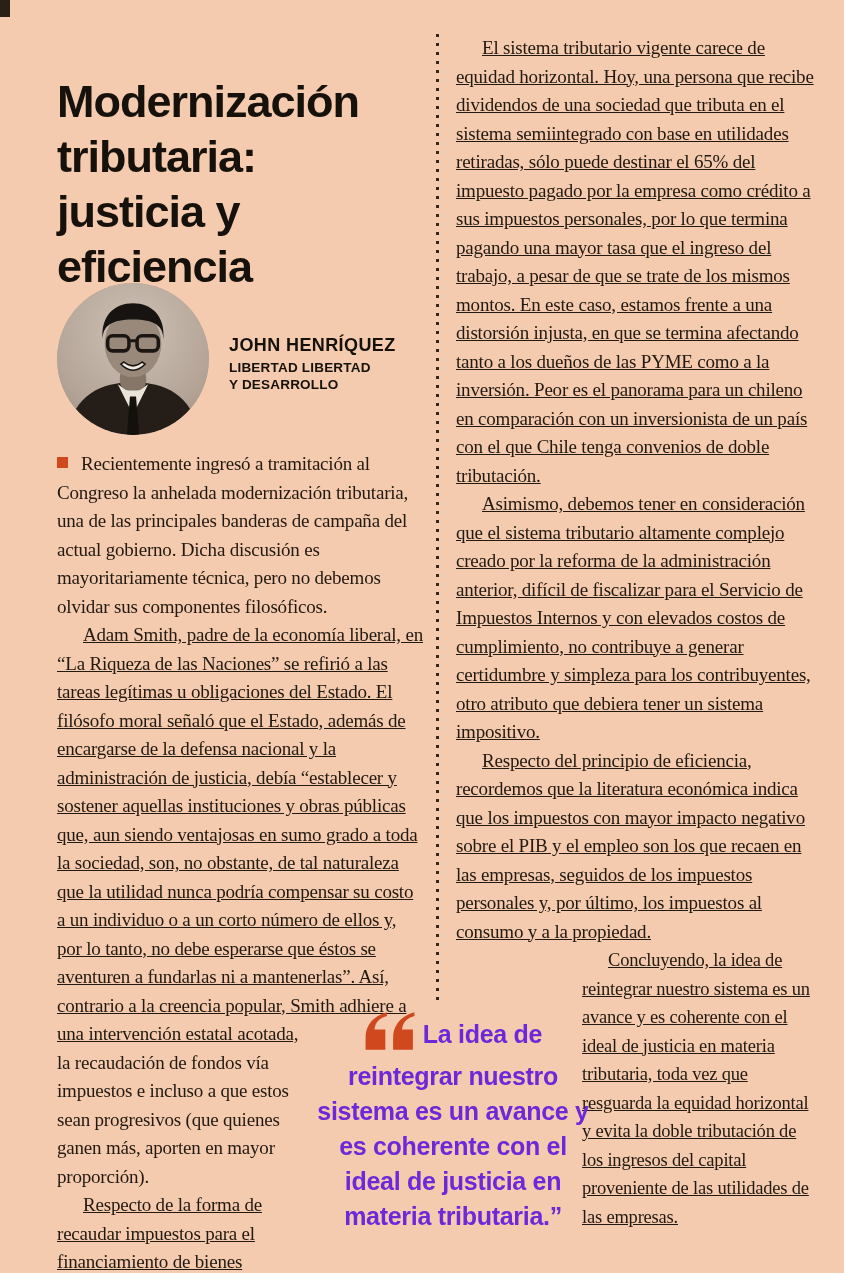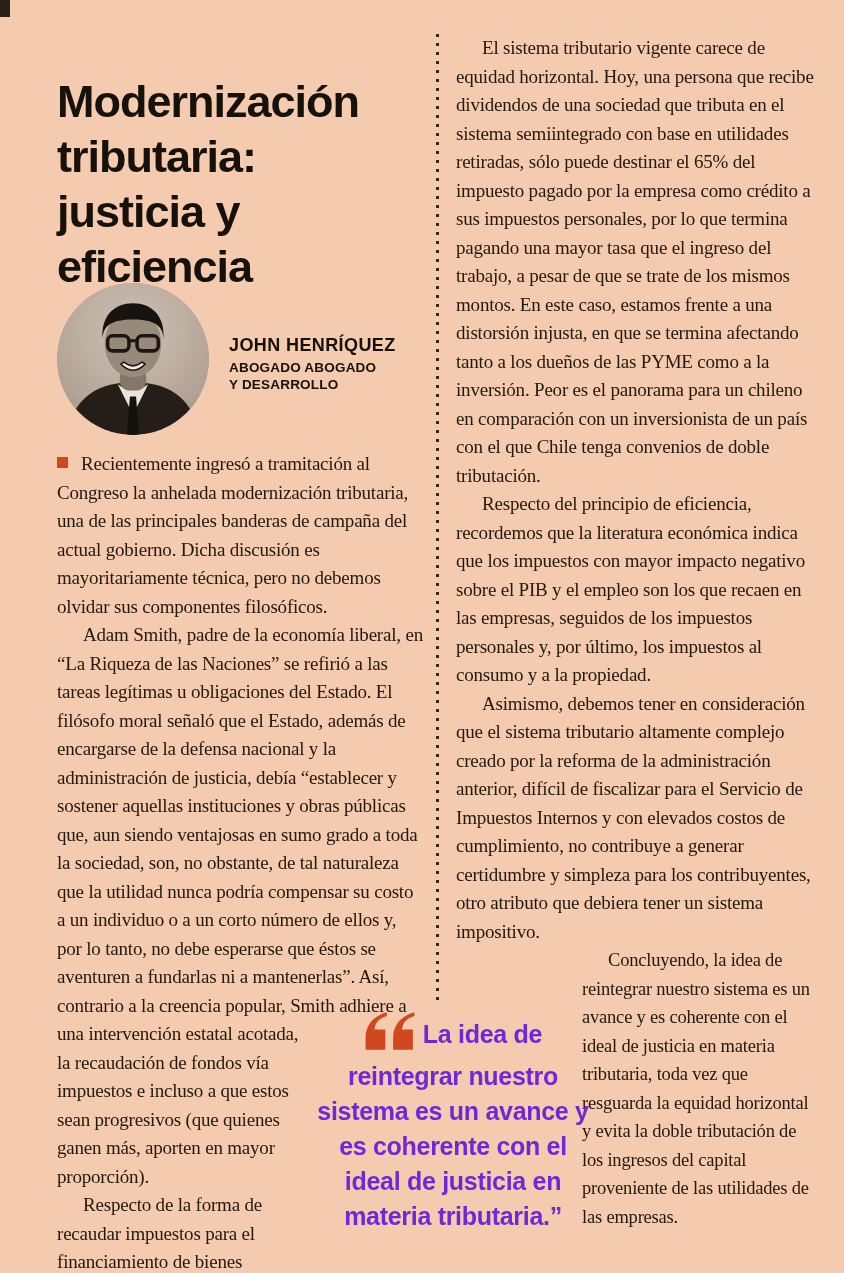--- a/index.html
+++ b/index.html
@@ -29,21 +29,21 @@
     width:152px;height:152px;border-radius:50%;overflow:hidden;flex:0 0 auto;
     background:#b4a69a;
   }
   .author-meta{
     margin-left:20px;margin-top:52px;
     font-family:"Liberation Sans", sans-serif;font-weight:700;color:#17110c;
   }
   .author-name{font-size:18px;letter-spacing:.4px;margin-bottom:3px;}
   .author-role{font-size:13.5px;line-height:17px;letter-spacing:.2px;}
   .body-text p{margin:0;font-size:19px;line-height:28.5px;letter-spacing:-0.2px;}
-  .indent{text-indent:26px;}
+  .indent{text-indent:26px;text-decoration:underline;}
   .left-col{
     position:absolute;left:57px;top:450px;width:366px;
   }
   .left-col .narrow{width:250px;}
   .bullet{
     display:inline-block;width:11px;height:11px;background:#d0481d;
     margin-right:13px;position:relative;top:-2px;
   }
   .right-col{
     position:absolute;left:456px;top:34px;width:360px;
@@ -97,38 +97,38 @@
           <path d="M45,56 C43,32 57,20 75,20 C93,20 107,32 105,56 C105,42 96,36 75,36 C54,36 45,42 45,56 Z" fill="#171310"></path>
           <rect x="50" y="52" width="21" height="15" rx="5" fill="none" stroke="#1c1613" stroke-width="3.5"></rect>
           <rect x="79" y="52" width="21" height="15" rx="5" fill="none" stroke="#1c1613" stroke-width="3.5"></rect>
           <line x1="71" y1="57" x2="79" y2="57" stroke="#1c1613" stroke-width="3"></line>
           <path d="M63,80 C70,88 80,88 87,80 L84,78 C78,83 72,83 66,78 Z" fill="#efe9e1" stroke="#1c1613" stroke-width="1.5"></path>
         </g>
       </svg>
     </div>
     <div class="author-meta">
       <div class="author-name">JOHN HENRÍQUEZ</div>
-      <div class="author-role">ABOGADO ABOGADO</div>
+      <div class="author-role">LIBERTAD LIBERTAD</div>
       <div class="author-role">Y DESARROLLO</div>
     </div>
   </div>
 
   <div class="divider"></div>
 
   <div class="left-col body-text">
     <p><span class="bullet"></span><span>Recientemente ingresó a tramitación al Congreso la anhelada modernización tributaria, una de las principales banderas de campaña del actual gobierno. Dicha discusión es mayoritariamente técnica, pero no debemos olvidar sus componentes filosóficos.</span></p>
     <p class="indent">Adam Smith, padre de la economía liberal, en “La Riqueza de las Naciones” se refirió a las tareas legítimas u obligaciones del Estado. El filósofo moral señaló que el Estado, además de encargarse de la defensa nacional y la administración de justicia, debía “establecer y sostener aquellas instituciones y obras públicas que, aun siendo ventajosas en sumo grado a toda la sociedad, son, no obstante, de tal naturaleza que la utilidad nunca podría compensar su costo a un individuo o a un corto número de ellos y, por lo tanto, no debe esperarse que éstos se aventuren a fundarlas ni a mantenerlas”. Así, contrario a la creencia popular, Smith adhiere a una intervención estatal acotada,</p>
     <p class="narrow">la recaudación de fondos vía impuestos e incluso a que estos sean progresivos (que quienes ganen más, aporten en mayor proporción).</p>
     <p class="narrow indent">Respecto de la forma de recaudar impuestos para el financiamiento de bienes públicos debemos ser cautelosos. Los sistemas tributarios, para</p>
   </div>
 
   <div class="right-col body-text">
     <p class="indent">El sistema tributario vigente carece de equidad horizontal. Hoy, una persona que recibe dividendos de una sociedad que tributa en el sistema semiintegrado con base en utilidades retiradas, sólo puede destinar el 65% del impuesto pagado por la empresa como crédito a sus impuestos personales, por lo que termina pagando una mayor tasa que el ingreso del trabajo, a pesar de que se trate de los mismos montos. En este caso, estamos frente a una distorsión injusta, en que se termina afectando tanto a los dueños de las PYME como a la inversión. Peor es el panorama para un chileno en comparación con un inversionista de un país con el que Chile tenga convenios de doble tributación.</p>
+    <p class="indent">Asimismo, debemos tener en consideración que el sistema tributario altamente complejo creado por la reforma de la administración anterior, difícil de fiscalizar para el Servicio de Impuestos Internos y con elevados costos de cumplimiento, no contribuye a generar certidumbre y simpleza para los contribuyentes, otro atributo que debiera tener un sistema impositivo.</p>
     <p class="indent">Respecto del principio de eficiencia, recordemos que la literatura económica indica que los impuestos con mayor impacto negativo sobre el PIB y el empleo son los que recaen en las empresas, seguidos de los impuestos personales y, por último, los impuestos al consumo y a la propiedad.</p>
-    <p class="indent">Asimismo, debemos tener en consideración que el sistema tributario altamente complejo creado por la reforma de la administración anterior, difícil de fiscalizar para el Servicio de Impuestos Internos y con elevados costos de cumplimiento, no contribuye a generar certidumbre y simpleza para los contribuyentes, otro atributo que debiera tener un sistema impositivo.</p>
     <p class="concl indent">Concluyendo, la idea de reintegrar nuestro sistema es un avance y es coherente con el ideal de justicia en materia tributaria, toda vez que resguarda la equidad horizontal y evita la doble tributación de los ingresos del capital proveniente de las utilidades de las empresas.</p>
   </div>
 
   <div class="pull-quote">
     <span class="quote-glyph">
       <svg viewBox="0 0 100 72" width="52" height="38" fill="#d0481d">
         <path d="M44 0 C18 7 3 25 3 49 L3 72 L41 72 L41 33 L20 33 C22 19 30 11 44 7 Z"></path>
         <path d="M97 0 C71 7 56 25 56 49 L56 72 L94 72 L94 33 L73 33 C75 19 83 11 97 7 Z"></path>
       </svg>
     </span><span>La idea de reintegrar nuestro sistema es un avance y es coherente con el ideal de justicia en materia tributaria.”</span>

